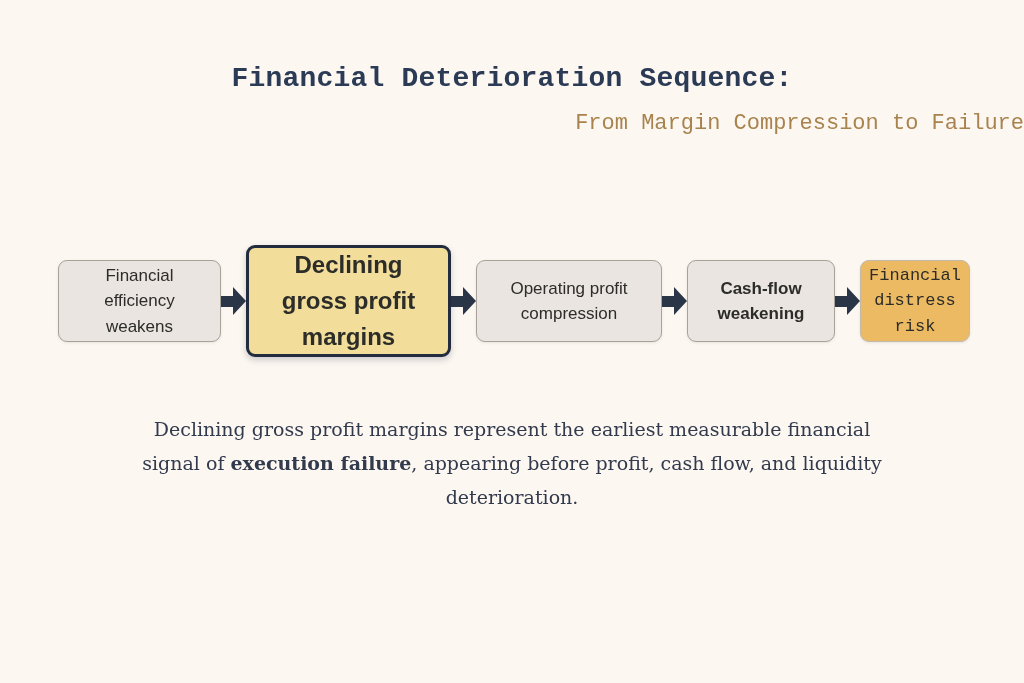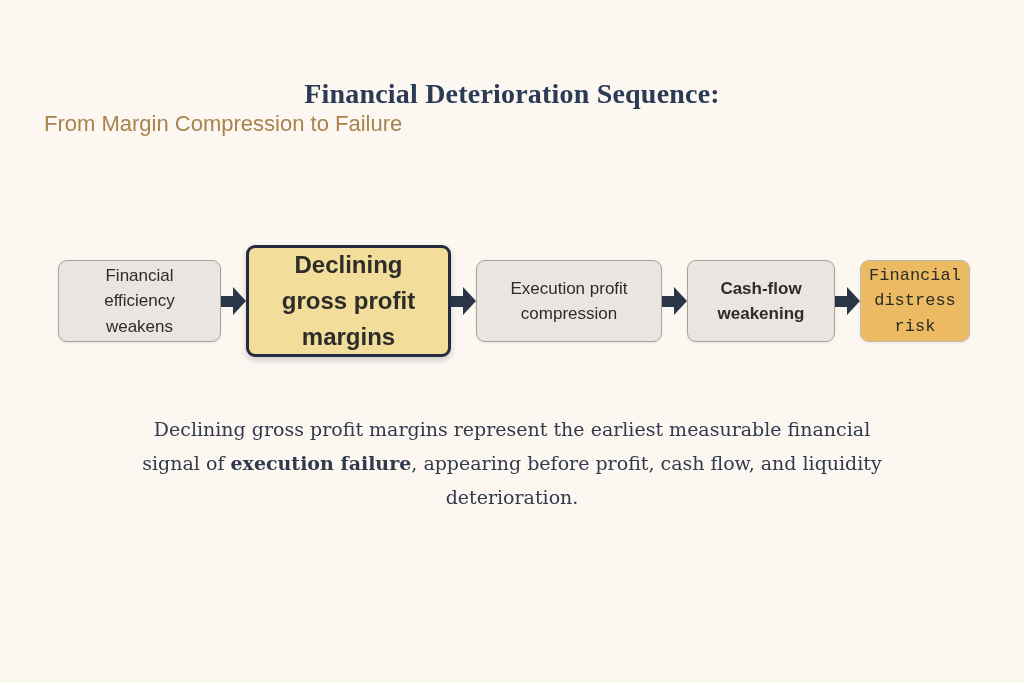--- a/index.html
+++ b/index.html
@@ -24,37 +24,37 @@
   }
   .stage {
     position: relative;
     width: 1024px;
     height: 683px;
     overflow: hidden;
     background: var(--page-bg);
   }
   .title {
     position: absolute;
-    top: 78px;
+    top: 63px;
     left: 0;
     width: 100%;
     text-align: center;
-    font-family: Liberation Serif, serif;
+    font-family: Liberation Mono, monospace;
     font-size: 28px;
     font-weight: 600;
     letter-spacing: 0.2px;
     color: var(--title-color);
   }
   .subtitle {
     position: absolute;
     top: 111px;
     left: 0;
     width: 100%;
-    text-align: left;
-    font-family: Liberation Sans, sans-serif;
+    text-align: right;
+    font-family: Liberation Mono, monospace;
     font-size: 22px;
     font-weight: 400;
     color: var(--subtitle-color);
     padding-left: 44px;
   }
   .flow {
     position: absolute;
     top: 256px;
     left: 58px;
     width: 908px;
@@ -151,21 +151,21 @@
     <div class="box box--highlight box-2">
       <span>Declining gross profit margins</span>
     </div>
 
     <div class="arrow">
       <span class="shaft"></span>
       <span class="head"></span>
     </div>
 
     <div class="box box--neutral box-3">
-      <span>Execution profit compression</span>
+      <span>Operating profit compression</span>
     </div>
 
     <div class="arrow">
       <span class="shaft"></span>
       <span class="head"></span>
     </div>
 
     <div class="box box--neutral box-4">
       <span>Cash-flow weakening</span>
     </div>

